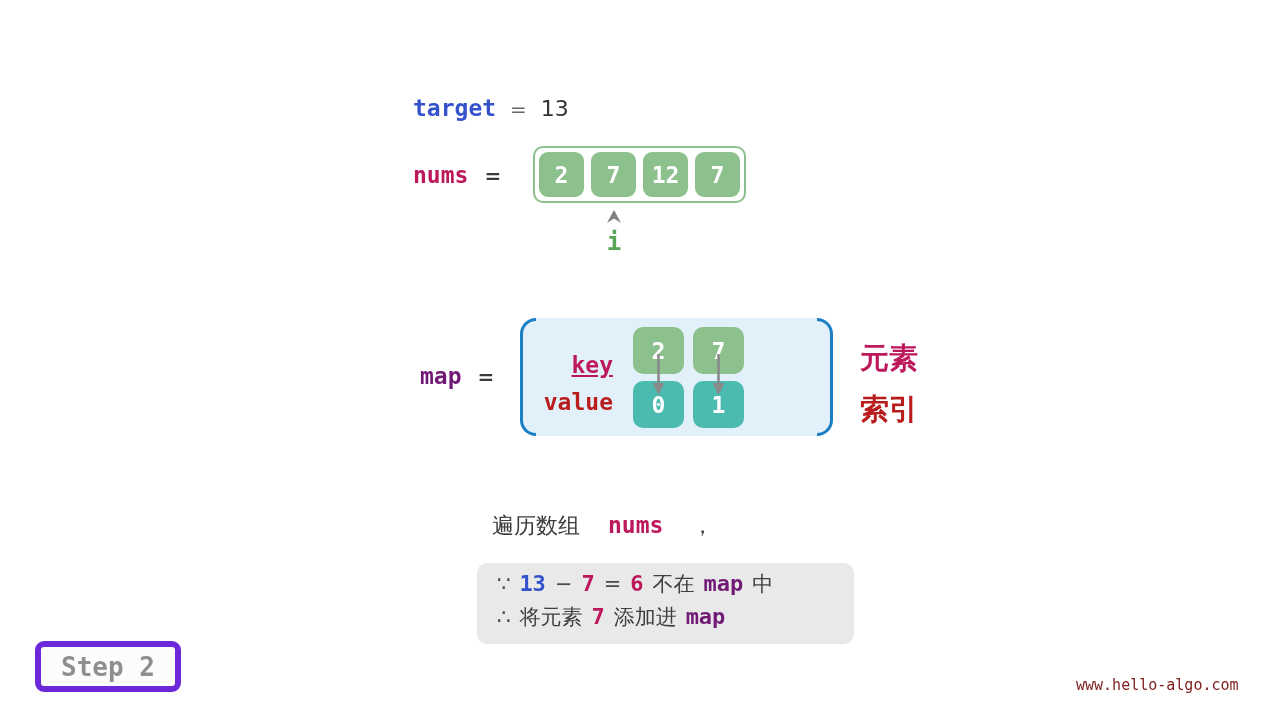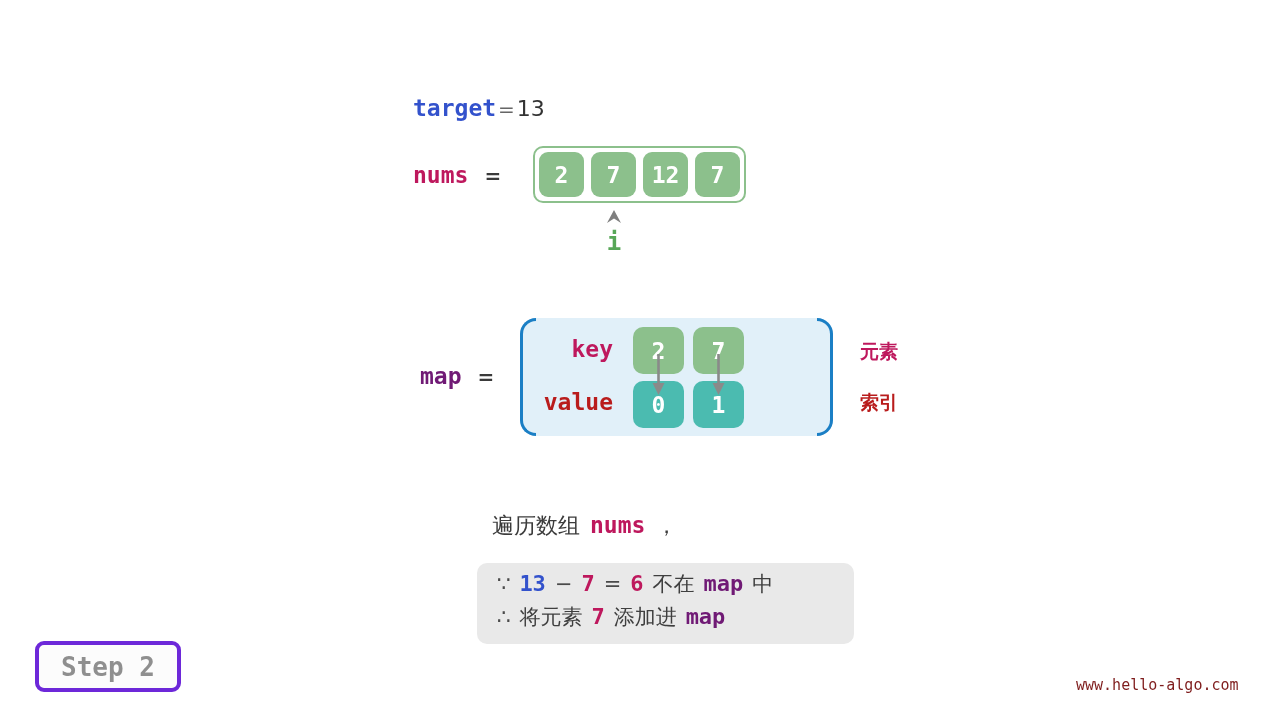--- a/index.html
+++ b/index.html
@@ -58,55 +58,55 @@
     position:absolute; left:20px; width:73px; text-align:right;
   }
   .kv-box {
     position:absolute; width:51px; height:47px; border-radius:10px;
     display:flex; align-items:center; justify-content:center;
     color:#ffffff; font-family:"DejaVu Sans Mono","Liberation Mono",monospace;
     font-weight:bold; font-size:23px;
   }
   .arrow-svg { position:absolute; width:15px; height:42px; }
 
-  .annot { font-size:19px; font-weight:bold; }
-
-  
-  .caption { left:492px; top:511px; gap:10px; font-size:22px; color:#3C3C3C; }
+  .annot { font-size:29px; font-weight:bold; }
+
+  
+  .caption { left:492px; top:511px; gap:28px; font-size:22px; color:#3C3C3C; }
   .note-box {
     left:477px; top:563px; width:377px; height:81px; box-sizing:border-box;
     background:#E9E9E9; border-radius:10px; padding:7px 0 0 20px;
   }
   .note-line {
     display:flex; align-items:baseline; gap:9px;
     height:33px; font-size:21px; color:#3F3F3F;
   }
   .note-line .code { font-size:22px; }
   .sym { color:#4A4A4A; }
 
   
   .step-badge {
     left:35px; top:641px; width:146px; height:51px; box-sizing:border-box;
-    background:#FCFCFC; border:4px solid #6d28d9; border-radius:9px;
+    background:#FCFCFC; border:6px solid #6d28d9; border-radius:9px;
     display:flex; align-items:center; justify-content:center;
     color:#8F8F8F; font-family:"DejaVu Sans Mono","Liberation Mono",monospace;
     font-weight:bold; font-size:26px;
   }
   .watermark {
     left:1076px; top:676px;
     font-family:"DejaVu Sans Mono","Liberation Mono",monospace;
     font-size:15px; color:#7f1d1d;
   }
 </style>
 </head>
 <body>
 
 <div class="canvas">
 
-  <div class="abs flex-base" style="left:413px; top:95px; gap:2px;">
+  <div class="abs flex-base" style="left:413px; top:95px; gap:14px;">
     <span class="code indigo">target</span>
     <span class="eq-light">=</span>
     <span class="plainval">13</span>
   </div>
 
   <div class="abs flex-base" style="left:413px; top:162px; gap:16px;">
     <span class="code green">nums</span>
     <span class="eq-dark">=</span>
   </div>
 
@@ -133,21 +133,21 @@
   <div class="abs flex-base" style="left:420px; top:363px; gap:16px;">
     <span class="code azure">map</span>
     <span class="eq-dark">=</span>
   </div>
 
   <div class="abs map-wrap">
     <div class="map-bg"></div>
     <div class="bracket bracket-l"></div>
     <div class="bracket bracket-r"></div>
 
-    <div class="map-label code green" style="top:18px;">key</div>
+    <div class="map-label code green" style="top:34px;text-decoration:underline;">key</div>
     <div class="map-label code tealc" style="top:71px;">value</div>
 
     <div class="kv-box green-box" style="left:113px; top:9px;">
         <span>2</span>
       </div>
     <div class="kv-box green-box" style="left:173px; top:9px;">
         <span>7</span>
       </div>
     <div class="kv-box teal-box" style="left:113px; top:63px;">
         <span>0</span>

